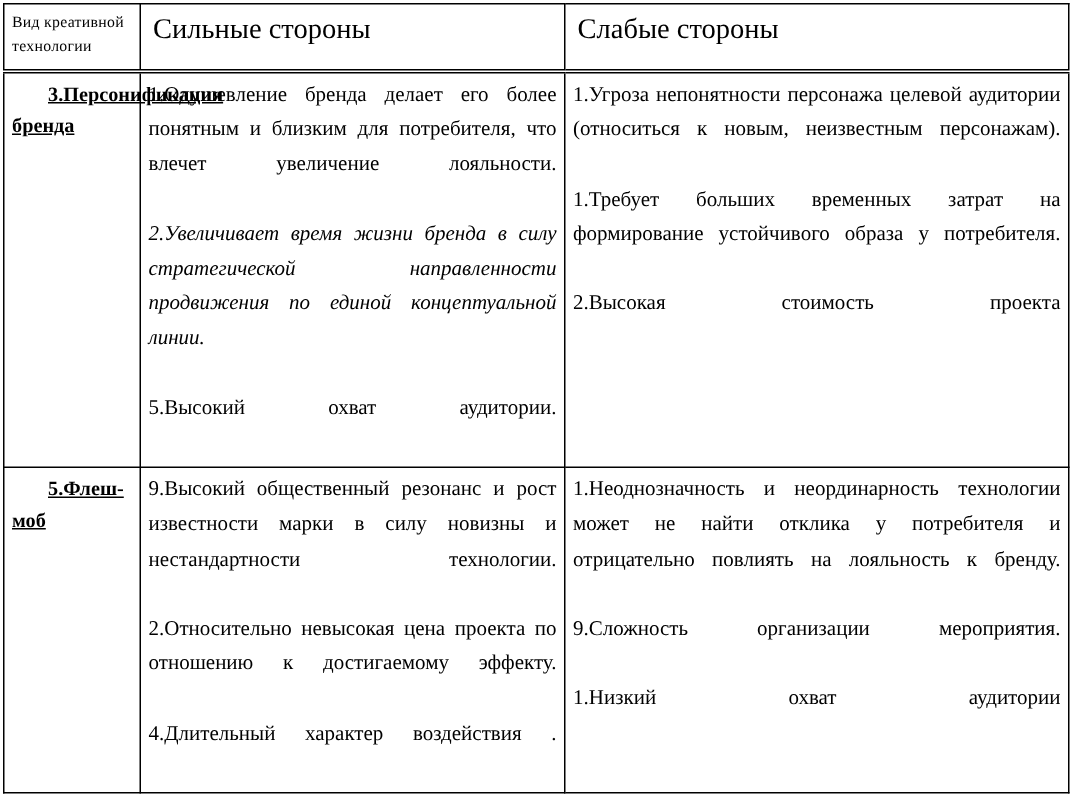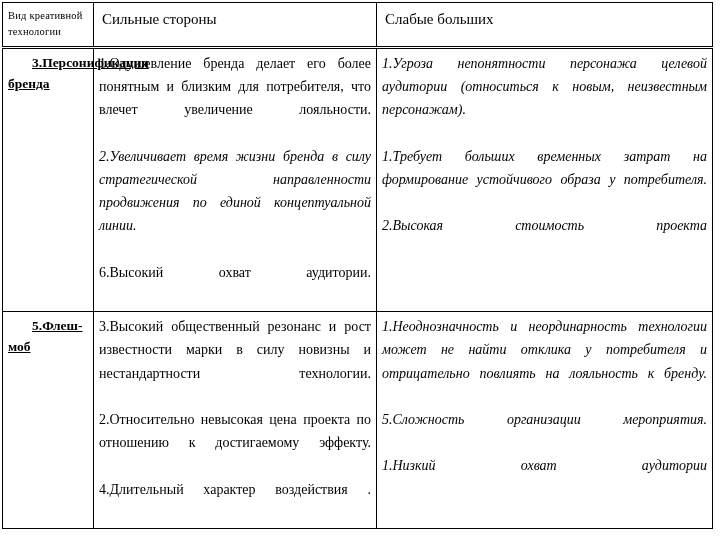--- a/index.html
+++ b/index.html
@@ -49,21 +49,21 @@
     border-bottom: 3px double #000000;
     padding-bottom: 6px;
   }
   tr.head-row td.type-head {
     font-size: 10.5px;
     line-height: 16px;
     letter-spacing: 0.2px;
     padding-top: 5px;
   }
   tr.head-row td.col-head {
-    font-size: 15px;
+    font-size: 19px;
     line-height: 19px;
     padding-top: 7px;
     padding-left: 8px;
   }
 
   
   td.type-cell {
     font-size: 13.5px;
     line-height: 21px;
     padding-top: 6px;
@@ -100,66 +100,65 @@
     width: 100%;
   }
 
   td.row1-strong { height: 232px; }
   td.row1-weak   { vertical-align: top; }
   td.row2-strong { height: 208px; }
 
   td.weak-cell {
     padding-left: 8px;
     padding-right: 4px;
-    font-style: italic;
   }
 </style>
 </head>
 <body>
 
 <div class="page">
 
   <table class="matrix">
     <colgroup>
       <col class="c-type">
       <col class="c-strong">
       <col class="c-weak">
     </colgroup>
     <tbody>
 
       <tr class="head-row">
         <td class="type-head">Вид креативной технологии</td>
         <td class="col-head">Сильные стороны</td>
-        <td class="col-head">Слабые больших</td>
+        <td class="col-head">Слабые стороны</td>
       </tr>
 
       <tr>
         <td class="type-cell"><span class="u">3.Персонификация бренда</span></td>
         <td class="content-cell row1-strong">
           <p style="text-align-last: left;">1.Одушевление бренда делает его более понятным и близким для потребителя, что влечет увеличение лояльности.</p>
           <p style="text-align-last: left; font-style: italic;">2.Увеличивает время жизни бренда в силу стратегической направленности продвижения по единой концептуальной линии.</p>
-          <p class="last-line" style="text-align-last: left;">6.Высокий охват аудитории.</p>
+          <p class="last-line" style="text-align-last: left;">5.Высокий охват аудитории.</p>
         </td>
         <td class="content-cell weak-cell row1-weak">
           <p style="text-align-last: left;">1.Угроза непонятности персонажа целевой аудитории (относиться к новым, неизвестным персонажам).</p>
           <p style="text-align-last: left;">1.Требует больших временных затрат на формирование устойчивого образа у потребителя.</p>
           <p class="last-line" style="text-align-last: left;">2.Высокая стоимость проекта</p>
         </td>
       </tr>
 
       <tr>
         <td class="type-cell"><span class="u">5.Флеш-моб</span></td>
         <td class="content-cell row2-strong">
-          <p style="text-align-last: left;">3.Высокий общественный резонанс и рост известности марки в силу новизны и нестандартности технологии.</p>
+          <p style="text-align-last: left;">9.Высокий общественный резонанс и рост известности марки в силу новизны и нестандартности технологии.</p>
           <p style="text-align-last: left;">2.Относительно невысокая цена проекта по отношению к достигаемому эффекту.</p>
           <p class="last-line" style="text-align-last: left;">4.Длительный характер воздействия .</p>
         </td>
         <td class="content-cell weak-cell">
           <p style="text-align-last: left;">1.Неоднозначность и неординарность технологии может не найти отклика у потребителя и отрицательно повлиять на лояльность к бренду.</p>
-          <p style="text-align-last: left;">5.Сложность организации мероприятия.</p>
+          <p style="text-align-last: left;">9.Сложность организации мероприятия.</p>
           <p class="last-line" style="text-align-last: left;">1.Низкий охват аудитории</p>
         </td>
       </tr>
 
     </tbody>
   </table>
 
 </div>
 
 </body></html>

